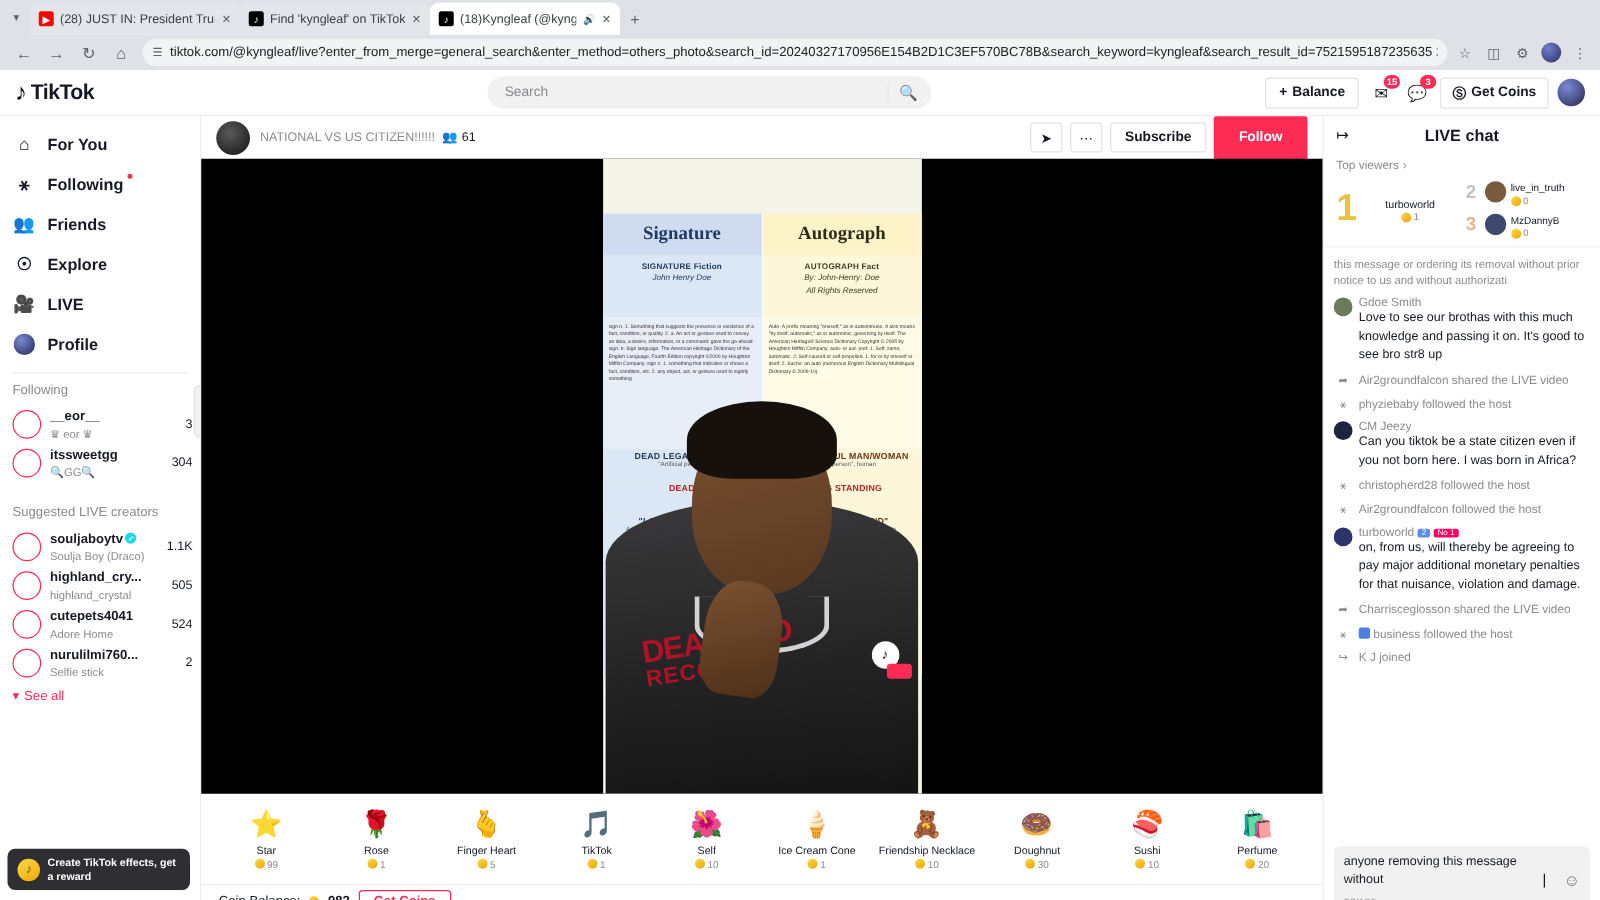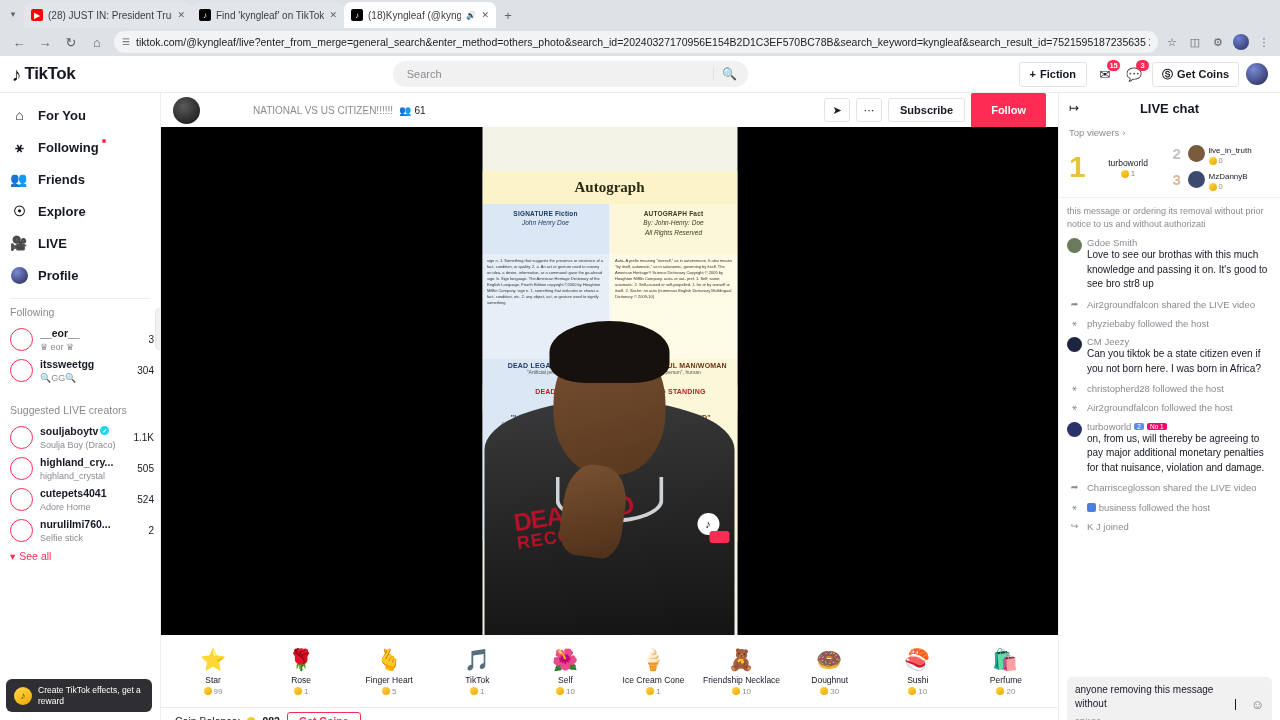--- a/index.html
+++ b/index.html
@@ -130,39 +130,39 @@
   .seeall { display:flex; align-items:center; gap:4px; font-size:10.5px;
     color:#fe2c55; margin-top:4px; }
   .promo {
     position:absolute; left:6px; bottom:22px; width:146px; height:33px;
     background:#2f2f33; border-radius:6px; display:flex; align-items:center;
     gap:6px; padding:0 8px; color:#fff;
   }
   .promo-coin { width:18px; height:18px; border-radius:50%;
     background:linear-gradient(145deg,#ffd84d,#f0a800); display:flex;
     align-items:center; justify-content:center; font-size:10px; color:#6b4b00; flex:none; }
-  .promo-txt { font-size:8.5px; font-weight:normal; line-height:1.25; }
+  .promo-txt { font-size:8.5px; font-weight:bold; line-height:1.25; }
 
   
   .side-handle {
     position:absolute; right:-4px; top:215px; width:9px; height:42px;
     background:#f1f1f2; border-radius:5px; border:1px solid #e3e3e4;
   }
 
   
   .main { flex:1; min-width:0; display:flex; flex-direction:column;
     border-left:1px solid #ededed; }
   .vid-header { height:34px; display:flex; align-items:center; gap:8px; padding:0 12px; }
   .vh-avatar { width:27px; height:27px; border-radius:50%; flex:none;
     background:radial-gradient(circle at 40% 35%,#5a5a5a,#111); overflow:hidden; }
   .vh-meta { flex:1; min-width:0; }
   .vh-l1 { display:flex; align-items:baseline; gap:5px; }
   .vh-name { font-size:12px; font-weight:bold; }
   .vh-nick { font-size:10.5px; color:#8a8b91; }
-  .vh-l2 { display:flex; align-items:center; gap:6px;margin-left:45px; }
+  .vh-l2 { display:flex; align-items:center; gap:6px; }
   .vh-title { font-size:10px; color:#8a8b91; }
   .vh-viewers { display:flex; align-items:center; gap:3px; font-size:10px; color:#161823; }
   .vh-actions { display:flex; align-items:center; gap:6px; flex:none; }
   .ibtn { width:26px; height:24px; border:1px solid #e3e3e4; border-radius:3px;
     background:#fff; display:flex; align-items:center; justify-content:center; font-size:11px; }
   .subscribe-btn { height:24px; border:1px solid #e3e3e4; border-radius:3px;
     background:#fff; padding:0 11px; font-size:11px; font-weight:600;
     display:flex; align-items:center; }
   .follow-btn { height:35px; border-radius:2px; background:#fe2c55; color:#fff;
     padding:0 20px; font-size:11px; font-weight:600; display:flex; align-items:center; }
@@ -376,21 +376,21 @@
   <div class="search-wrap">
     <div class="searchbox">
       <input placeholder="Search" style="">
       <span class="search-div"></span>
       <span class="search-ic">🔍</span>
     </div>
   </div>
   <div class="hdr-right">
     <div class="upload-btn">
       <span>+</span>
-      <span>Fiction</span>
+      <span>Balance</span>
     </div>
     <div class="icon-badge">
       ✉
       <span class="badge">15</span>
     </div>
     <div class="icon-badge">
       💬
       <span class="badge">3</span>
     </div>
     <div class="getcoins-btn">
@@ -518,20 +518,21 @@
         <div class="ibtn">➤</div>
         <div class="ibtn">⋯</div>
         <div class="subscribe-btn">Subscribe</div>
         <div class="follow-btn">Follow</div>
       </div>
     </div>
 
     <div class="video-area">
       <div class="vid-center">
         <div class="chart-head">
+          <div class="ch-col ch-sig">Signature</div>
           <div class="ch-col ch-aut">Autograph</div>
         </div>
         <div class="chart-sub">
           <div class="cs-col cs-sig">
             <div class="cs-t1">SIGNATURE Fiction</div>
             <div class="cs-t2">John Henry Doe</div>
           </div>
           <div class="cs-col cs-aut">
             <div class="cs-t1">AUTOGRAPH Fact</div>
             <div class="cs-t2">By: John-Henry: Doe</div>

